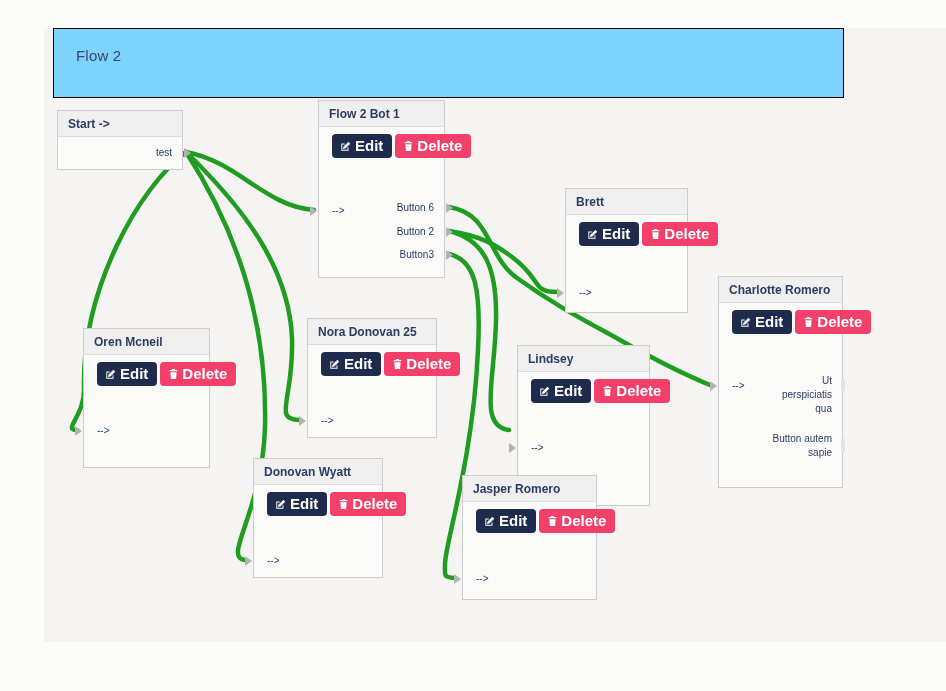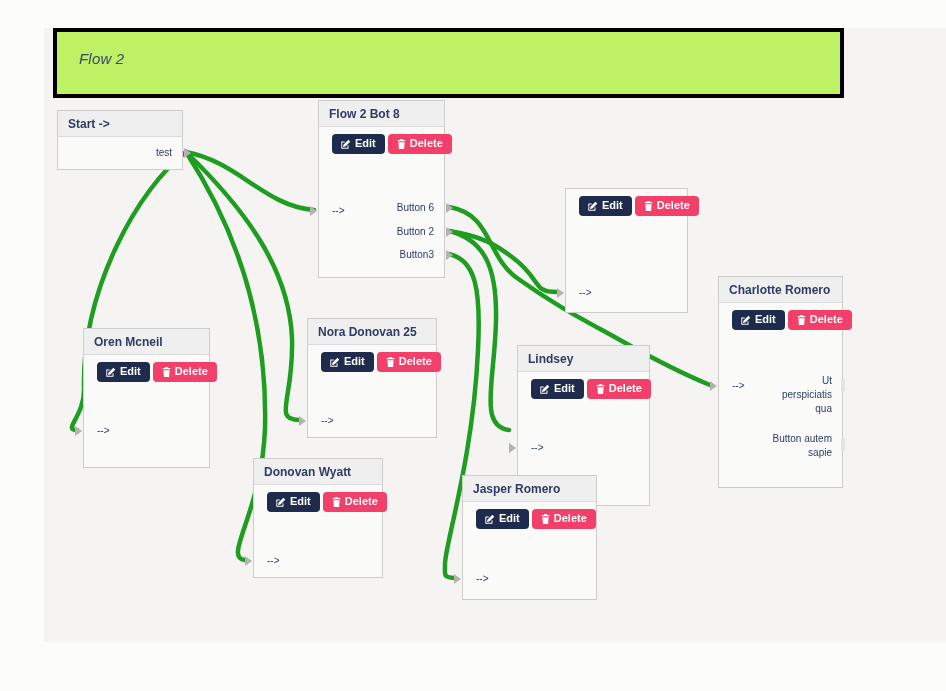--- a/index.html
+++ b/index.html
@@ -10,40 +10,40 @@
     position:relative;
     overflow:hidden;
     color:#2e3c64;
   }
   .canvas {
     position:absolute; left:44px; top:28px; width:902px; height:614px;
     background:#f5f4f3;
   }
   .header-card {
     position:absolute; left:9px; top:0; width:791px; height:70px;
-    background:#bef264; border:4px solid #000000; z-index:3;font-style:italic;
+    background:#7dd3fc; border:1px solid #000000; z-index:3;
   }
   .page-title {
     padding:18px 0 0 22px; font-size:15px; color:#3a4770; letter-spacing:.2px;
   }
   svg.wires { position:absolute; left:0; top:0; z-index:1; }
 
   .node {
     position:absolute; z-index:2;
     background:#fafaf9; border:1px solid #cdcdcd;
     font-size:10px;
   }
   .node-header {
     background:#f0efef; border-bottom:1px solid #dcdcdc;
     padding:6px 10px 5px 10px; font-size:12px; font-weight:600; color:#2e3c64;
   }
   .actions { display:flex; gap:3px; padding:7px 0 0 13px; }
   .btn {
     border:none; color:#fff; font-family:"Liberation Sans", sans-serif;
-    font-size:11px; font-weight:bold; border-radius:4px;
+    font-size:15px; font-weight:bold; border-radius:4px;
     padding:4px 9px 5px 9px; display:inline-flex; align-items:center; gap:4px;
     cursor:pointer; line-height:1;
   }
   .btn svg { display:block; }
   .prow { position:absolute; left:0; right:0; height:16px; line-height:16px; }
   .plabel-in  { padding-left:13px; color:#2e3c64; }
   .plabel-out { position:absolute; right:10px; color:#2e3c64; }
   .tri {
     position:absolute; width:0; height:0; top:3px;
     border-top:5px solid transparent; border-bottom:5px solid transparent;
@@ -82,21 +82,21 @@
 
   <div class="node" style="left:13px;top:82px;width:126px;height:60px">
     <div class="node-header">Start -&gt;</div>
     <div class="prow" style="top:34px">
       <span class="plabel-out">test</span>
       <span class="tri tri-out"></span>
     </div>
   </div>
 
   <div class="node" style="left:274px;top:72px;width:127px;height:178px">
-    <div class="node-header">Flow 2 Bot 8</div>
+    <div class="node-header">Flow 2 Bot 1</div>
     <div class="actions">
       <button class="btn btn-edit" style="background: rgb(30, 43, 77);">
         <svg width="10" height="10" viewBox="0 0 16 16">
             <path fill="#fff" d="M11.8 1.2l3 3-7.9 7.9-3.7.7.7-3.7zM2 5.5V14h8.5v-4H12v5.5H.5V4H6v1.5z"></path>
           </svg>
         <span>Edit</span>
       </button>
       <button class="btn btn-delete" style="background: rgb(242, 64, 106);">
         <svg width="9" height="10" viewBox="0 0 14 16">
             <path fill="#fff" d="M5 0h4l.7 1.5H13v2H1v-2h3.3zM2 5h10l-.9 11H2.9z"></path>
@@ -116,20 +116,21 @@
       <span class="plabel-out">Button 2</span>
       <span class="tri tri-out"></span>
     </div>
     <div class="prow" style="top:146px">
       <span class="plabel-out">Button3</span>
       <span class="tri tri-out"></span>
     </div>
   </div>
 
   <div class="node" style="left:521px;top:160px;width:123px;height:125px">
+    <div class="node-header">Brett</div>
     <div class="actions">
       <button class="btn btn-edit" style="background: rgb(30, 43, 77);">
         <svg width="10" height="10" viewBox="0 0 16 16">
             <path fill="#fff" d="M11.8 1.2l3 3-7.9 7.9-3.7.7.7-3.7zM2 5.5V14h8.5v-4H12v5.5H.5V4H6v1.5z"></path>
           </svg>
         <span>Edit</span>
       </button>
       <button class="btn btn-delete" style="background: rgb(242, 64, 106);">
         <svg width="9" height="10" viewBox="0 0 14 16">
             <path fill="#fff" d="M5 0h4l.7 1.5H13v2H1v-2h3.3zM2 5h10l-.9 11H2.9z"></path>

